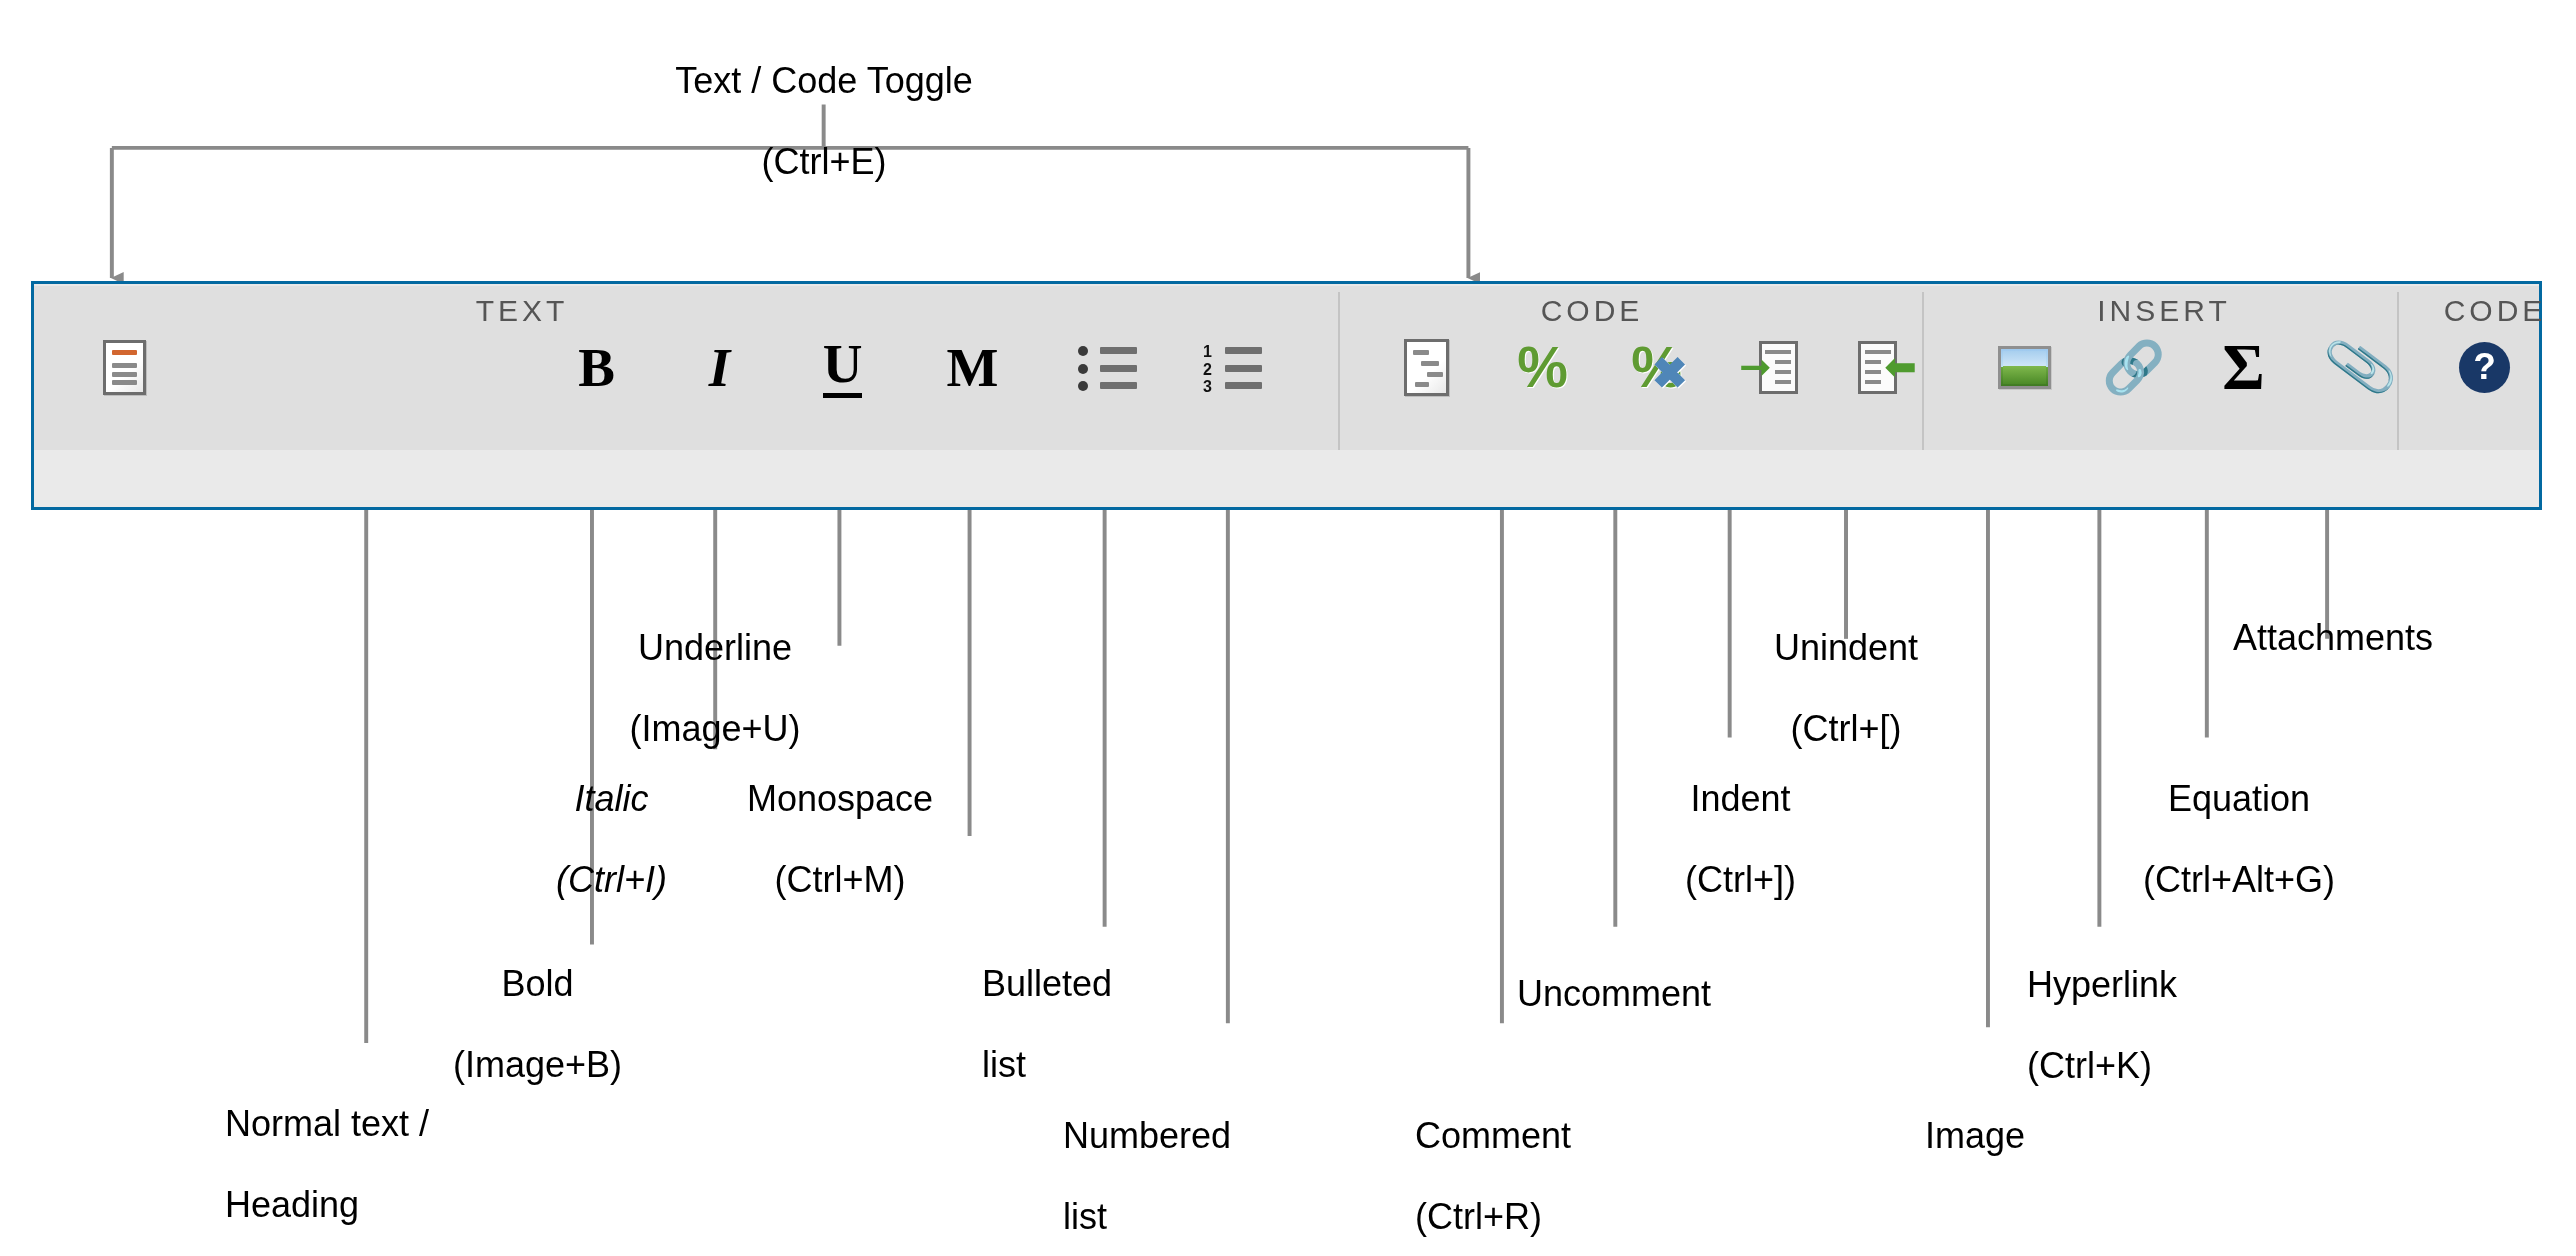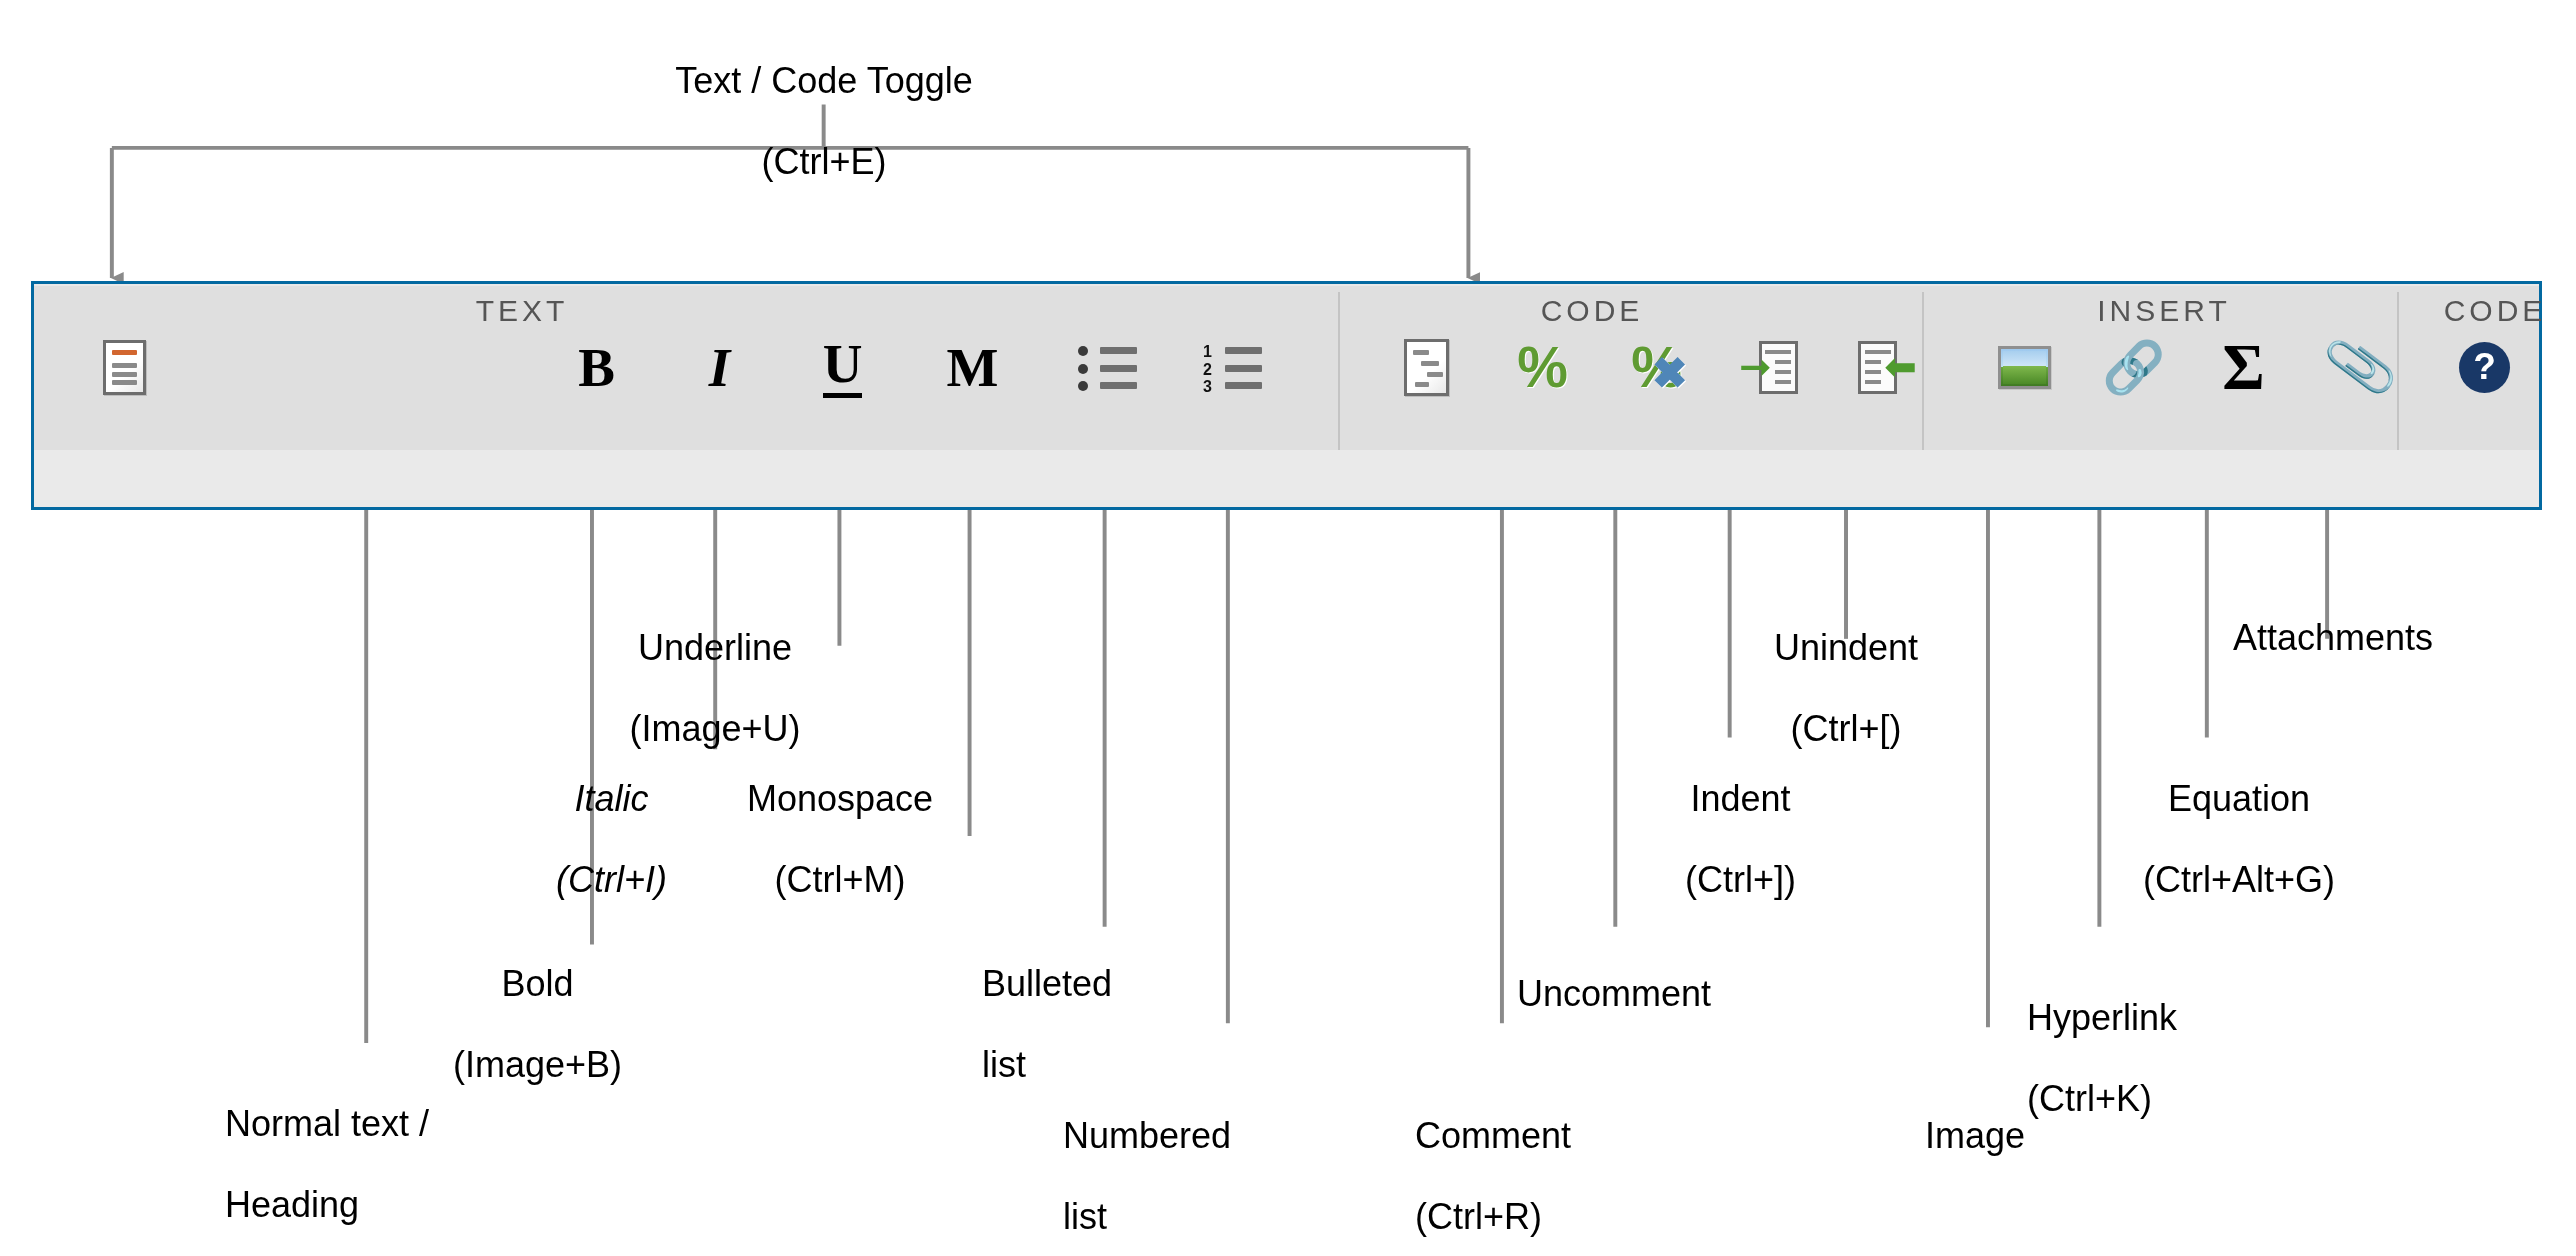--- a/index.html
+++ b/index.html
@@ -299,21 +299,21 @@
 
   <div class="callout" style="left:982px;top:923px;width:237px;">
     <div>Bulleted</div>
     <div>list</div>
   </div>
 
   <div class="callout" style="left:1517px;top:933px;width:296px;">
     <div>Uncomment</div>
   </div>
 
-  <div class="callout" style="left:2027px;top:957px;width:286px;">
+  <div class="callout" style="left:2027px;top:924px;width:286px;">
     <div>Hyperlink</div>
     <div>(Ctrl+K)</div>
   </div>
 
   <div class="callout" style="left:1063px;top:1075px;width:256px;">
     <div>Numbered</div>
     <div>list</div>
   </div>
 
   <div class="callout" style="left:1415px;top:1075px;width:256px;">

